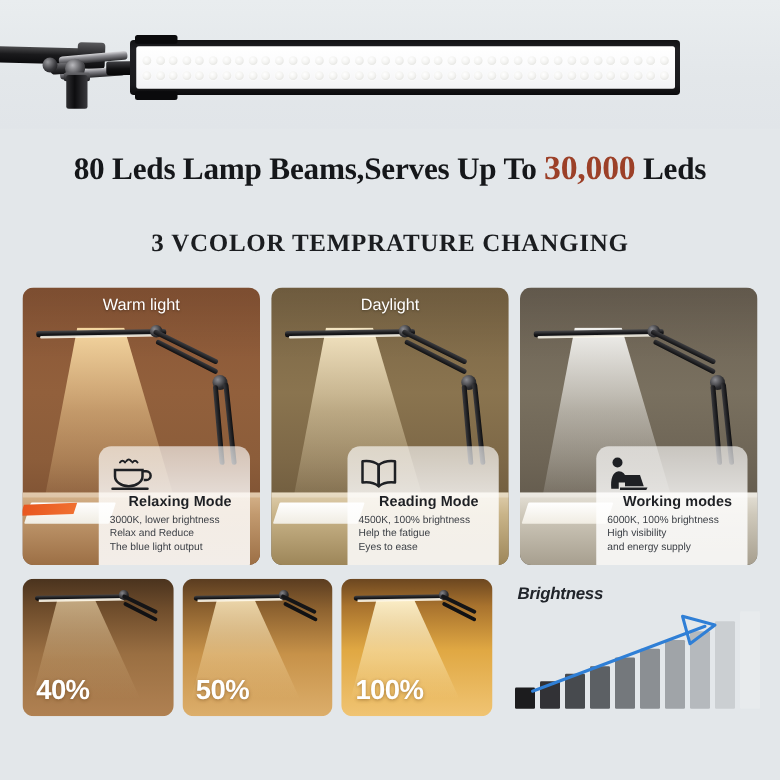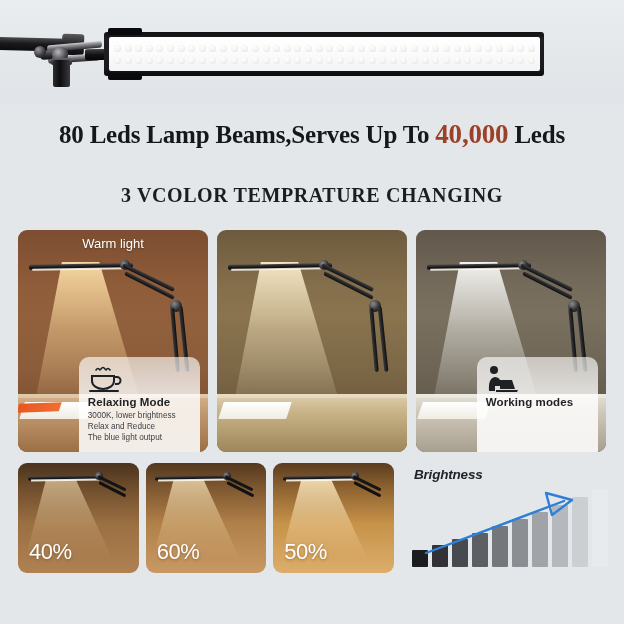--- a/index.html
+++ b/index.html
@@ -376,20 +376,21 @@
     border-top-right-radius: 10px;
     padding: 7px 0 0 9px;
     box-sizing: border-box;
   }
   .mode-title {
     font-size: 11.5px;
     font-weight: bold;
     color: #1e2024;
     margin-top: 2px;
     letter-spacing: 0.1px;
+    text-align: center;
   }
   .mode-lines {
     margin-top: 2px;
     font-size: 8.2px;
     line-height: 1.38;
     color: #3b3f45;
   }
   .mode-icon { height: 30px; }
   .mode-icon svg { display: block; }
 
@@ -476,21 +477,21 @@
     width: 8px; height: 8px;
     border-radius: 50%;
     background: radial-gradient(circle at 35% 32%, #87878c 0%, #2c2c2f 55%, #0b0b0d 100%);
   }
   .sw-pct {
     position: absolute;
     left: 11px;
     bottom: 8px;
     color: #ffffff;
     font-size: 22px;
-    font-weight: normal;
+    font-weight: bold;
     letter-spacing: -0.5px;
     text-shadow: 0 1px 3px rgba(90,50,10,0.45);
     margin-top: 12px;
   }
 
   
   .chart-box {
     position: absolute;
     left: 404px;
     top: 463px;
@@ -634,21 +635,21 @@
             <span class="led"></span>
             <span class="led"></span>
             <span class="led"></span>
           </div>
       </div>
     </div>
   </div>
 </div>
 
 <div class="headline">
-  <span>80 Leds Lamp Beams,Serves Up To </span><span class="accent">40,000</span><span> Leds</span>
+  <span>80 Leds Lamp Beams,Serves Up To </span><span class="accent">30,000</span><span> Leds</span>
 </div>
 
 <div class="subhead">3 VCOLOR TEMPRATURE CHANGING</div>
 
 <div class="cards">
 
   <div class="card">
     <div class="card-bg bg-warm"></div>
     <div class="cone warm"></div>
     <div class="c-lamp">
@@ -693,20 +694,36 @@
       <div class="c-arm1"></div>
       <div class="c-arm2"></div>
       <div class="c-elbow"></div>
       <div class="c-arm3"></div>
       <div class="c-arm4"></div>
     </div>
     <div class="desk day">
       <div class="desk-edge"></div>
       <div class="desk-book"></div>
     </div>
+    <div class="card-label">Daylight</div>
+    <div class="overlay">
+      <div class="mode-icon">
+        <svg width="34" height="30" viewBox="0 0 34 30">
+          <path d="M16 8 q-5-4 -13-3 v17 q8-1 13 3 z" fill="none" stroke="#1e2024" stroke-width="2" stroke-linejoin="round"></path>
+          <path d="M16 8 q5-4 13-3 v17 q-8-1 -13 3 z" fill="none" stroke="#1e2024" stroke-width="2" stroke-linejoin="round"></path>
+          <path d="M16 8 v17" fill="none" stroke="#1e2024" stroke-width="1.6"></path>
+        </svg>
+      </div>
+      <div class="mode-title">Reading Mode</div>
+      <div class="mode-lines">
+        <div>4500K, 100% brightness</div>
+        <div>Help the fatigue</div>
+        <div>Eyes to ease</div>
+      </div>
+    </div>
   </div>
 
   <div class="card">
     <div class="card-bg bg-cool"></div>
     <div class="cone cool"></div>
     <div class="c-lamp">
       <div class="c-bar"></div>
       <div class="c-joint"></div>
       <div class="c-arm1"></div>
       <div class="c-arm2"></div>
@@ -721,51 +738,56 @@
     <div class="overlay">
       <div class="mode-icon">
         <svg width="34" height="30" viewBox="0 0 34 30">
           <circle cx="8" cy="6" r="4" fill="#1e2024"></circle>
           <path d="M3 27 q-1-13 6-14 q5 0 6 6 l0 3 l-6 0 l0 5 z" fill="#1e2024"></path>
           <path d="M14 16 l12 0 l3 9 l-15 0 z" fill="#1e2024"></path>
           <path d="M10 26 h22 l-1 2 h-21 z" fill="#1e2024"></path>
         </svg>
       </div>
       <div class="mode-title">Working modes</div>
+      <div class="mode-lines">
+        <div>6000K, 100% brightness</div>
+        <div>High visibility</div>
+        <div>and energy supply</div>
+      </div>
     </div>
   </div>
 </div>
 
 <div class="bright-row">
   <div class="swatch">
     <div class="sw-bg sw40"></div>
     <div class="sw-cone g40"></div>
     <div class="sw-bar"></div>
     <div class="sw-knob"></div>
     <div class="sw-arm"></div>
     <div class="sw-arm2"></div>
     <div class="sw-pct">40%</div>
   </div>
   <div class="swatch">
-    <div class="sw-bg sw60"></div>
-    <div class="sw-cone g60"></div>
-    <div class="sw-bar"></div>
-    <div class="sw-knob"></div>
-    <div class="sw-arm"></div>
-    <div class="sw-arm2"></div>
-    <div class="sw-pct">60%</div>
-  </div>
-  <div class="swatch">
     <div class="sw-bg sw80"></div>
     <div class="sw-cone g80"></div>
     <div class="sw-bar"></div>
     <div class="sw-knob"></div>
     <div class="sw-arm"></div>
     <div class="sw-arm2"></div>
     <div class="sw-pct">50%</div>
+  </div>
+  <div class="swatch">
+    <div class="sw-bg sw100"></div>
+    <div class="sw-cone g100"></div>
+    <div class="sw-bar"></div>
+    <div class="sw-knob"></div>
+    <div class="sw-arm"></div>
+    <div class="sw-arm2"></div>
+    <div class="sw-pct">100%</div>
   </div>
 </div>
 
 <div class="chart-box">
   <div class="chart-title">Brightness</div>
   <div class="chart-plot" id="chart-plot">
       <div class="cbar" style="height: 22%; background: rgb(28, 28, 30);"></div>
       <div class="cbar" style="height: 28%; background: rgb(50, 50, 54);"></div>
       <div class="cbar" style="height: 36%; background: rgb(71, 74, 78);"></div>
       <div class="cbar" style="height: 43%; background: rgb(92, 96, 100);"></div>

